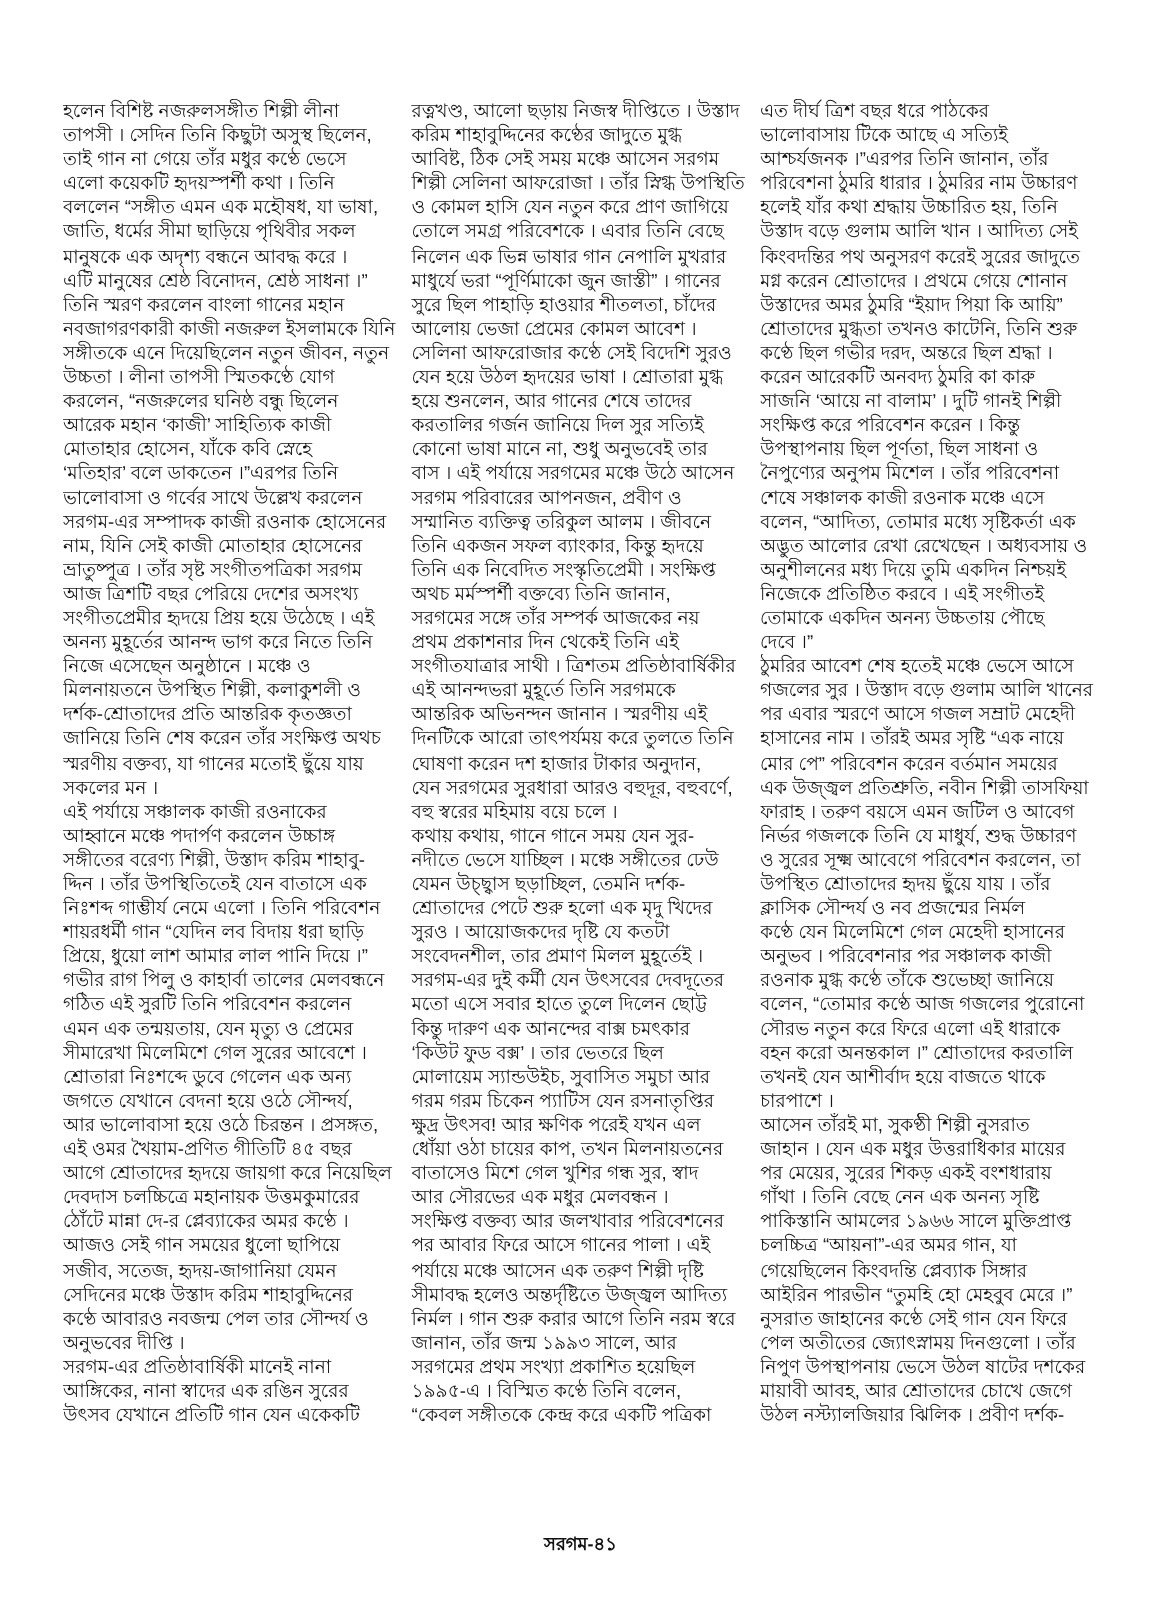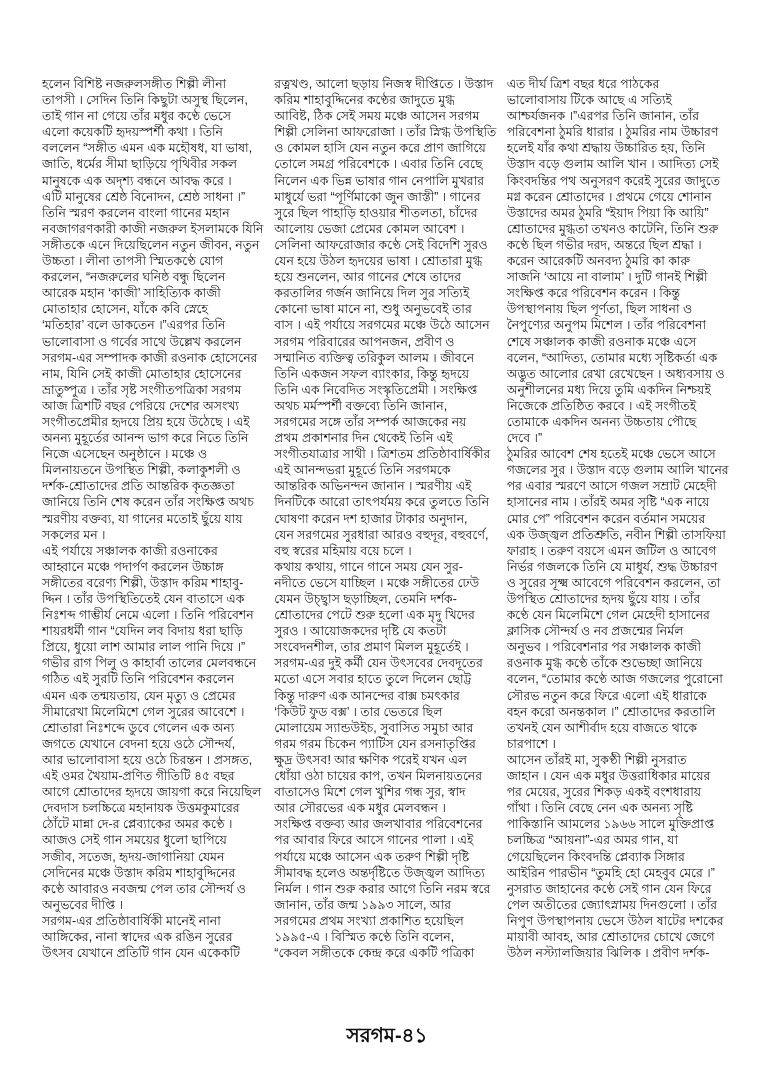--- a/index.html
+++ b/index.html
@@ -12,21 +12,21 @@
     width: 774px;
     height: 1076px;
     background: #ffffff;
     font-family: "Liberation Sans", sans-serif;
     color: #151515;
     overflow: hidden;
   }
   .columns {
     position: absolute;
     left: 42px;
-    top: 76px;
+    top: 66px;
     width: 696px;
     display: grid;
     grid-template-columns: 1fr 1fr 1fr;
     column-gap: 1px;
   }
   .col {
     min-width: 0;
   }
   .para {
     margin: 0;
@@ -42,21 +42,21 @@
   }
   .footer {
     position: absolute;
     left: 0;
     top: 1020px;
     width: 774px;
     text-align: center;
   }
   .page-number {
     font-weight: bold;
-    font-size: 20px;
+    font-size: 12px;
     color: #111111;
   }
 </style>
 </head>
 <body>
 
 <div class="page">
   <div class="columns">
     <div class="col">
         <div class="para">
@@ -212,22 +212,22 @@
           <div class="line">ঠুমরির আবেশ শেষ হতেই মঞ্চে ভেসে আসে</div>
           <div class="line">গজলের সুর । উস্তাদ বড়ে গুলাম আলি খানের</div>
           <div class="line">পর এবার স্মরণে আসে গজল সম্রাট মেহেদী</div>
           <div class="line">হাসানের নাম । তাঁরই অমর সৃষ্টি “এক নায়ে</div>
           <div class="line">মোর পে” পরিবেশন করেন বর্তমান সময়ের</div>
           <div class="line">এক উজ্জ্বল প্রতিশ্রুতি, নবীন শিল্পী তাসফিয়া</div>
           <div class="line">ফারাহ । তরুণ বয়সে এমন জটিল ও আবেগ</div>
           <div class="line">নির্ভর গজলকে তিনি যে মাধুর্য, শুদ্ধ উচ্চারণ</div>
           <div class="line">ও সুরের সূক্ষ্ম আবেগে পরিবেশন করলেন, তা</div>
           <div class="line">উপস্থিত শ্রোতাদের হৃদয় ছুঁয়ে যায় । তাঁর</div>
+          <div class="line">ক্লাসিক সৌন্দর্য ও নব প্রজন্মের নির্মল</div>
           <div class="line">কণ্ঠে যেন মিলেমিশে গেল মেহেদী হাসানের</div>
-          <div class="line">ক্লাসিক সৌন্দর্য ও নব প্রজন্মের নির্মল</div>
           <div class="line">অনুভব । পরিবেশনার পর সঞ্চালক কাজী</div>
           <div class="line">রওনাক মুগ্ধ কণ্ঠে তাঁকে শুভেচ্ছা জানিয়ে</div>
           <div class="line">বলেন, “তোমার কণ্ঠে আজ গজলের পুরোনো</div>
           <div class="line">সৌরভ নতুন করে ফিরে এলো এই ধারাকে</div>
           <div class="line">বহন করো অনন্তকাল ।” শ্রোতাদের করতালি</div>
           <div class="line">তখনই যেন আশীর্বাদ হয়ে বাজতে থাকে</div>
           <div class="line">চারপাশে ।</div>
         </div>
         <div class="para">
           <div class="line">আসেন তাঁরই মা, সুকণ্ঠী শিল্পী নুসরাত</div>

